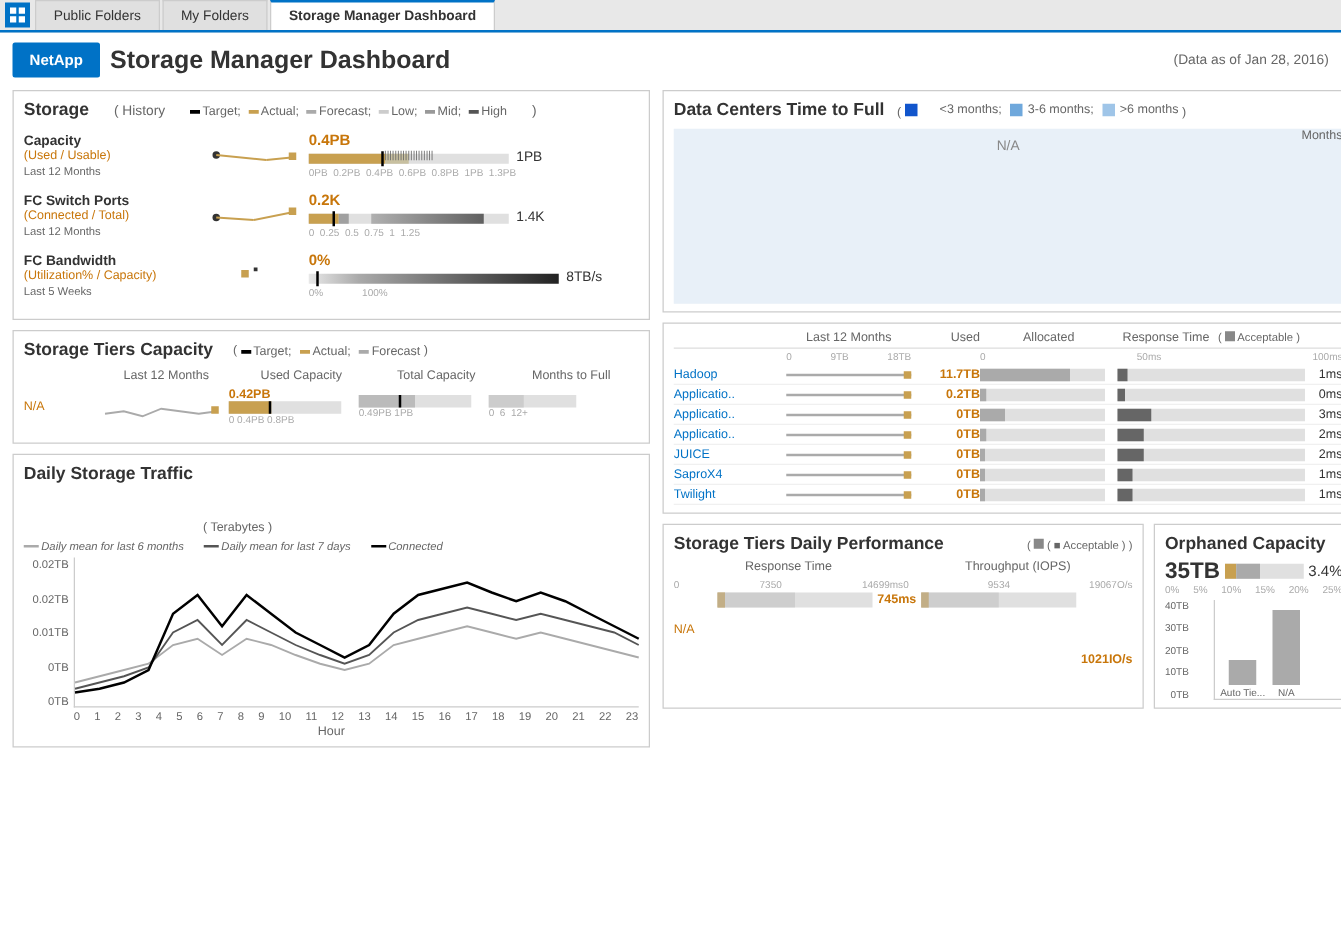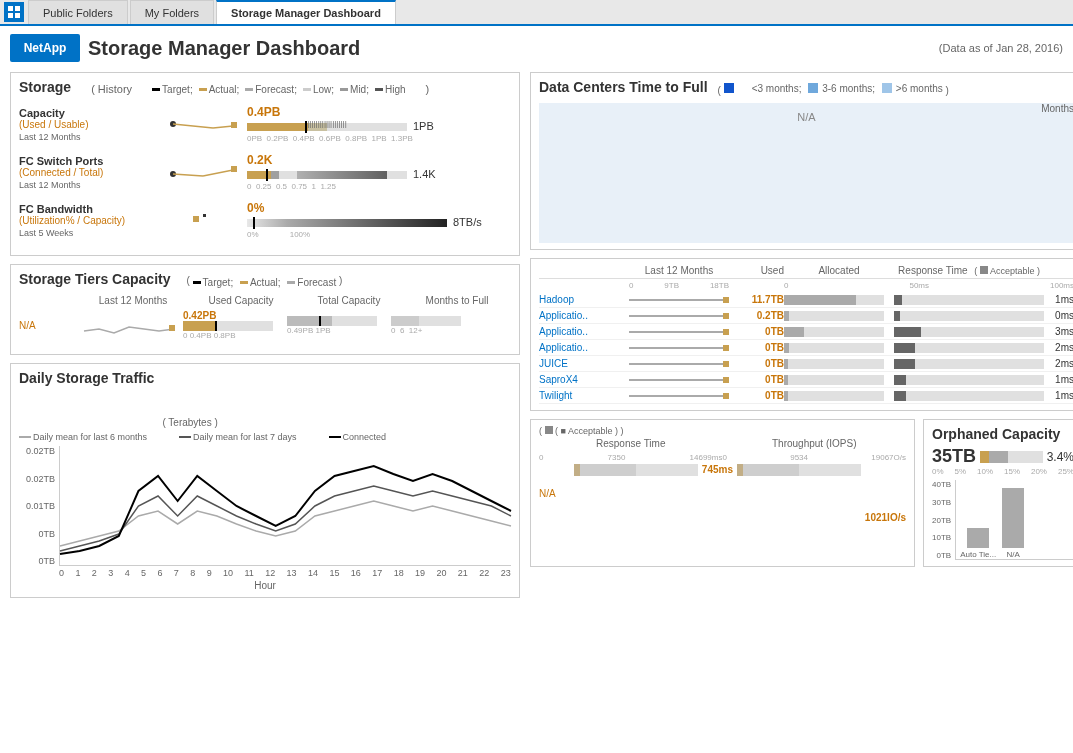--- a/index.html
+++ b/index.html
@@ -313,21 +313,22 @@
     .traffic-header {
       display: flex;
       align-items: flex-start;
       gap: 8px;
       margin-bottom: 4px;
     }
     .traffic-legend {
       font-size: 9px;
       color: #666;
       display: flex;
-      gap: 24px;
+      gap: 8px;
+      font-style: italic;
     }
     
     
     .bottom-right {
       display: flex;
       gap: 8px;
     }
     .storage-perf-section {
       flex: 1;
       border: 1px solid #ccc;
@@ -858,20 +859,21 @@
             </div>
           </div>
           <div class="app-val">1ms</div>
         </div>
       </div>
 
       <div class="bottom-right">
 
         <div class="storage-perf-section">
           <div style="display:flex;justify-content:space-between;align-items:center;margin-bottom:2px;">
+            <span class="section-title">Storage Tiers Daily Performance</span>
             <span style="font-size:9px;color:#666;">
               ( <span style="display:inline-block;width:8px;height:8px;background:#888;"></span> <span>( ■ Acceptable )</span> )
             </span>
           </div>
           <div class="perf-col-headers">
             <div class="perf-col">Response Time</div>
             <div class="perf-col">Throughput (IOPS)</div>
           </div>
 
           <div style="display:flex;margin-bottom:2px;">
@@ -921,21 +923,21 @@
           </div>
           <div style="font-size:8px;color:#aaa;display:flex;justify-content:space-between;margin-bottom:4px;">
             <span>0%</span>
             <span>5%</span>
             <span>10%</span>
             <span>15%</span>
             <span>20%</span>
             <span>25%</span>
           </div>
           
-          <div style="display:flex;gap:4px;">
+          <div style="display:flex;gap:20px;">
 
             <div style="display:flex;flex-direction:column;justify-content:space-between;font-size:8px;color:#666;height:80px;align-items:flex-end;">
               <span>40TB</span>
               <span>30TB</span>
               <span>20TB</span>
               <span>10TB</span>
               <span>0TB</span>
             </div>
             <div style="border-left:1px solid #ccc;border-bottom:1px solid #ccc;height:80px;flex:1;display:flex;align-items:flex-end;padding:0 4px;gap:6px;">
               <div class="orphan-bar-col">

